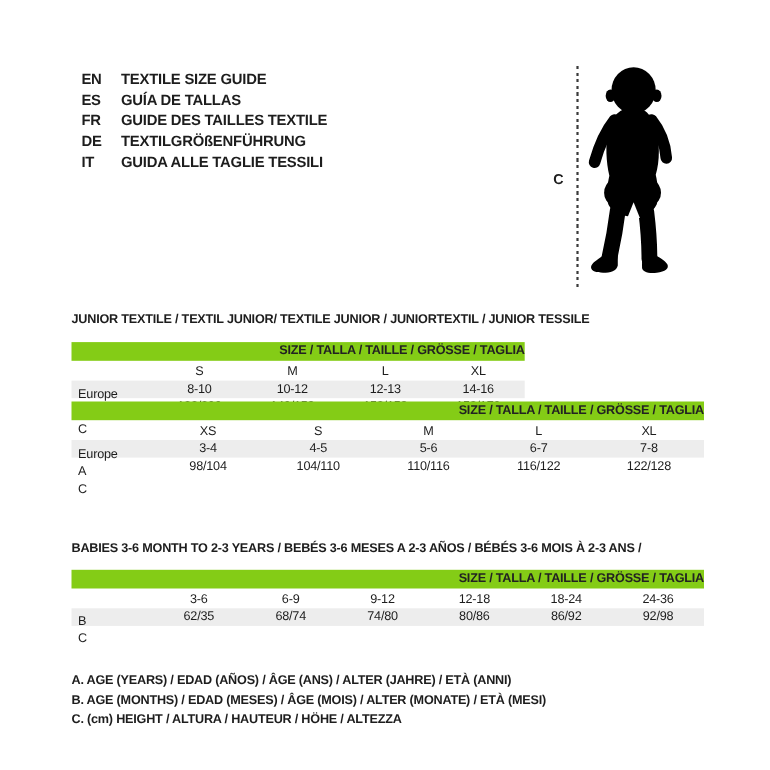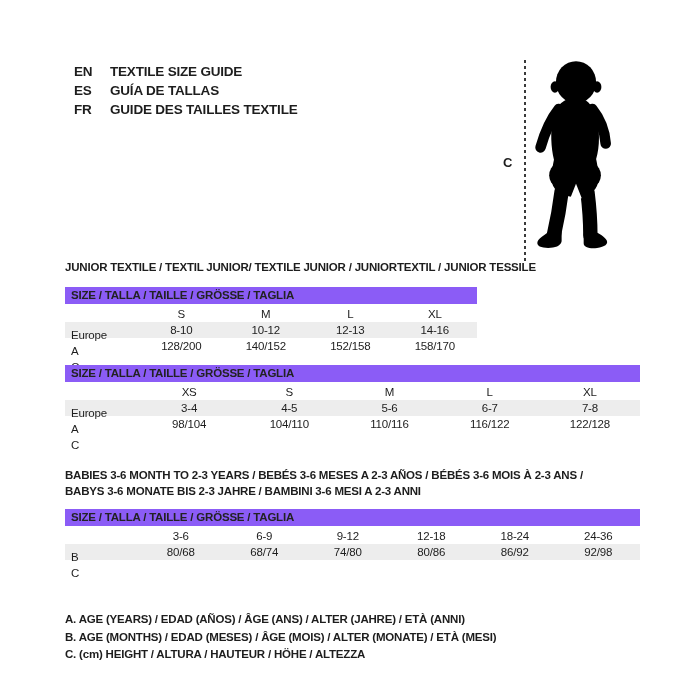--- a/index.html
+++ b/index.html
@@ -25,27 +25,28 @@
     background: repeating-linear-gradient(to bottom, #3a3a3a 0 3px, transparent 3px 6px);
   }
   .c-label { position: absolute; left: 503px; top: 155px; font-size: 13px; font-weight: 700; }
   .baby-svg { position: absolute; left: 530px; top: 57px; width: 92px; height: 198px; }
 
   
   .tbl { position: absolute; left: 65px; }
   .t1 { top: 260px; width: 412px; }
   .t2 { top: 365px; width: 575px; }
   .t3 { top: 468px; width: 575px; }
-  .tbl-title { font-weight: 700; font-size: 11.5px; line-height: 14px; margin-bottom: 13px; white-space: nowrap; }
+  .tbl-title { font-weight: 700; font-size: 11.5px; line-height: 14px; margin-bottom: 13px; white-space: nowrap; margin-top: 24px; }
   .t3 .tbl-title { line-height: 15.5px; margin-bottom: 10px; }
   .tbl-title sub { font-size: 8px; }
   .tbl-head {
-    background: #8b5cf6; height: 17px; line-height: 17px; margin-bottom: 2px;
+    background: #84cc16; height: 17px; line-height: 17px; margin-bottom: 2px;
     padding-left: 6px; font-weight: 700; font-size: 11.5px; color: #222;
     white-space: nowrap;
+    text-align: right;
   }
   .row { display: flex; height: 16px; line-height: 16px; font-size: 11.5px; align-items: center; }
   .row.shaded { background: #ededed; }
   .cell-label { width: 68px; flex: none; padding-left: 6px; text-align: left; margin-top: 41px; }
   .cell { flex: 1; text-align: center; }
 
   
   .legend { position: absolute; left: 65px; top: 611px; }
   .legend-line { font-size: 11.5px; font-weight: 700; line-height: 17.5px; white-space: nowrap; }
 </style>
@@ -59,20 +60,28 @@
       <span class="lang-code">EN</span>
       <span class="lang-label">TEXTILE SIZE GUIDE</span>
     </div>
     <div class="lang-row">
       <span class="lang-code">ES</span>
       <span class="lang-label">GUÍA DE TALLAS</span>
     </div>
     <div class="lang-row">
       <span class="lang-code">FR</span>
       <span class="lang-label">GUIDE DES TAILLES TEXTILE</span>
+    </div>
+    <div class="lang-row">
+      <span class="lang-code">DE</span>
+      <span class="lang-label">TEXTILGRÖßENFÜHRUNG</span>
+    </div>
+    <div class="lang-row">
+      <span class="lang-code">IT</span>
+      <span class="lang-label">GUIDA ALLE TAGLIE TESSILI</span>
     </div>
   </div>
 
   <div class="dash-line"></div>
   <div class="c-label">C</div>
   <svg class="baby-svg" viewBox="0 0 96 202" aria-hidden="true">
     <g fill="#000000">
       <ellipse cx="48" cy="24" rx="21" ry="22"></ellipse>
       <ellipse cx="26" cy="29" rx="4.5" ry="6"></ellipse>
       <ellipse cx="70" cy="29" rx="4.5" ry="6"></ellipse>
@@ -138,35 +147,34 @@
       <span class="cell">104/110</span>
       <span class="cell">110/116</span>
       <span class="cell">116/122</span>
       <span class="cell">122/128</span>
     </div>
   </section>
 
   <section class="tbl t3">
     <div class="tbl-title">
       <span style="display:block">BABIES 3-6 MONTH TO 2-3 YEARS / BEBÉS 3-6 MESES A 2-3 AÑOS / BÉBÉS 3-6 MOIS À 2-3 ANS /</span>
-      <span style="display:block">BABYS 3-6 MONATE BIS 2-3 JAHRE / BAMBINI 3-6 MESI A 2-3 ANNI</span>
     </div>
     <div class="tbl-head">SIZE / TALLA / TAILLE / GRÖSSE / TAGLIA</div>
     <div class="row">
       <span class="cell-label">B</span>
       <span class="cell">3-6</span>
       <span class="cell">6-9</span>
       <span class="cell">9-12</span>
       <span class="cell">12-18</span>
       <span class="cell">18-24</span>
       <span class="cell">24-36</span>
     </div>
     <div class="row shaded">
       <span class="cell-label">C</span>
-      <span class="cell">80/68</span>
+      <span class="cell">62/35</span>
       <span class="cell">68/74</span>
       <span class="cell">74/80</span>
       <span class="cell">80/86</span>
       <span class="cell">86/92</span>
       <span class="cell">92/98</span>
     </div>
   </section>
 
   <div class="legend">
     <div class="legend-line">A. AGE (YEARS) / EDAD (AÑOS) / ÂGE (ANS) / ALTER (JAHRE) / ETÀ (ANNI)</div>

